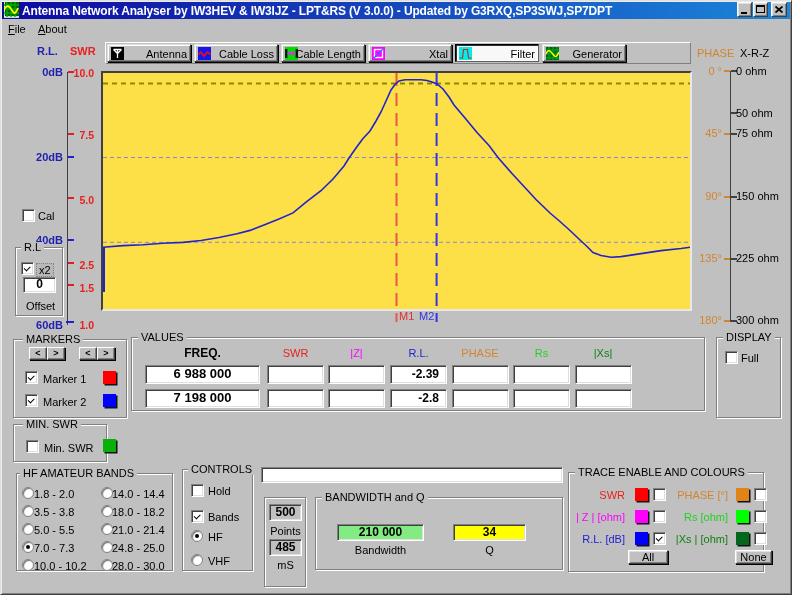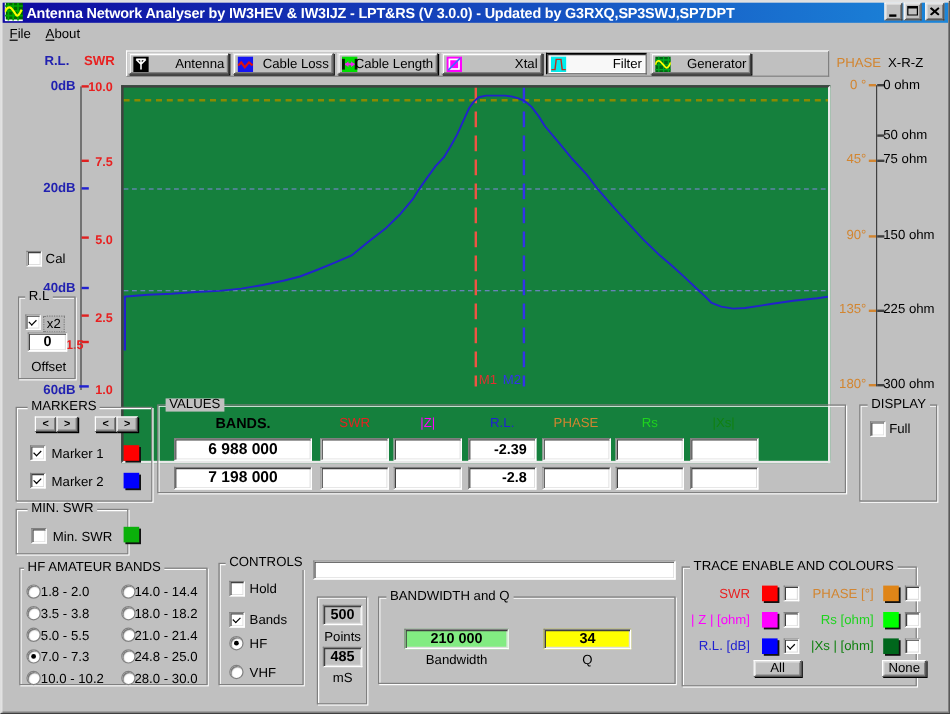--- a/index.html
+++ b/index.html
@@ -119,21 +119,21 @@
 <div class="abs" style="left:68px;top:156px;width:6px;height:2px;background:#2121d0"></div>
 <div class="abs" style="left:68px;top:239px;width:6px;height:2px;background:#2121d0"></div>
 <div class="lb b" style="left:0;top:66px;width:63px;text-align:right;color:#2121b0">0dB</div>
 <div class="lb b" style="left:0;top:151px;width:63px;text-align:right;color:#2121b0">20dB</div>
 <div class="lb b" style="left:0;top:234px;width:63px;text-align:right;color:#2121b0">40dB</div>
 <div class="lb b" style="left:0;top:319px;width:63px;text-align:right;color:#2121b0">60dB</div>
 <div class="lb b" style="left:70px;top:67px;width:24px;text-align:right;color:#e82020;font-size:10.5px">10.0</div>
 <div class="lb b" style="left:70px;top:129px;width:24px;text-align:right;color:#e82020;font-size:10.5px">7.5</div>
 <div class="lb b" style="left:70px;top:194px;width:24px;text-align:right;color:#e82020;font-size:10.5px">5.0</div>
 <div class="lb b" style="left:70px;top:259px;width:24px;text-align:right;color:#e82020;font-size:10.5px">2.5</div>
-<div class="lb b" style="left:55px;top:282px;width:24px;color:#e82020;font-size:10.5px">1.5</div>
+<div class="lb b" style="left:70px;top:282px;width:24px;text-align:right;color:#e82020;font-size:10.5px">1.5</div>
 <div class="lb b" style="left:70px;top:319px;width:24px;text-align:right;color:#e82020;font-size:10.5px">1.0</div>
 
 <div class="lb" style="left:697px;top:47px;color:#d28530">PHASE</div>
 <div class="lb" style="left:740px;top:47px">X-R-Z</div>
 <div class="abs" style="left:730px;top:71px;width:1px;height:251px;background:#404040"></div>
 <div class="abs" style="left:724px;top:70px;width:6px;height:2px;background:#d28530"></div>
 <div class="abs" style="left:724px;top:133px;width:6px;height:2px;background:#d28530"></div>
 <div class="abs" style="left:724px;top:196px;width:6px;height:2px;background:#d28530"></div>
 <div class="abs" style="left:724px;top:258px;width:6px;height:2px;background:#d28530"></div>
 <div class="abs" style="left:724px;top:320px;width:6px;height:2px;background:#d28530"></div>
@@ -148,21 +148,21 @@
 <div class="lb" style="left:660px;top:190px;width:62px;text-align:right;color:#d28530">90°</div>
 <div class="lb" style="left:660px;top:252px;width:62px;text-align:right;color:#d28530">135°</div>
 <div class="lb" style="left:660px;top:314px;width:62px;text-align:right;color:#d28530">180°</div>
 <div class="lb" style="left:736px;top:65px">0 ohm</div>
 <div class="lb" style="left:736px;top:107px">50 ohm</div>
 <div class="lb" style="left:736px;top:127px">75 ohm</div>
 <div class="lb" style="left:736px;top:190px">150 ohm</div>
 <div class="lb" style="left:736px;top:252px">225 ohm</div>
 <div class="lb" style="left:736px;top:314px">300 ohm</div>
 
-<div class="abs" style="left:101px;top:71px;width:591px;height:315px;background:#15803d;border:2px solid;border-color:#404040 #e8e8e8 #e8e8e8 #404040">
+<div class="abs" style="left:101px;top:71px;width:591px;height:240px;background:#fde047;border:2px solid;border-color:#404040 #e8e8e8 #e8e8e8 #404040">
 <svg width="587" height="252" viewBox="0 0 587 252" style="position:absolute;left:0;top:0">
 <line x1="0" y1="10.5" x2="587" y2="10.5" stroke="#8a8a00" stroke-width="2" stroke-dasharray="5 4"></line>
 <line x1="0" y1="84.5" x2="587" y2="84.5" stroke="#8585e0" stroke-width="1" stroke-dasharray="4 3"></line>
 <line x1="0" y1="169.3" x2="587" y2="169.3" stroke="#8585e0" stroke-width="1" stroke-dasharray="4 3"></line>
 <line x1="293.5" y1="0" x2="293.5" y2="249" stroke="#ee5544" stroke-width="2" stroke-dasharray="13 7"></line>
 <line x1="333.6" y1="0" x2="333.6" y2="249" stroke="#3333e8" stroke-width="2" stroke-dasharray="13 7"></line>
 <path d="M1 174 L1 219" stroke="#2222cc" stroke-width="2" fill="none"></path>
 <path d="M0 174.3 L20 172.6 L40 171.8 L60 170.3 L80 169.4 L98 167.5 L116 164.5 L134 160.7 L147 157.4 L161 152 L176 145.9 L190 139.9 L204 128.4 L218 117.7 L230 106 L241 93 L246 85 L253 75 L260 65.5 L267 58 L273 48 L278 39 L283 28 L288 17 L292 11.5 L296 8 L302 6.7 L318 6.7 L324 7.5 L329 9 L334 11 L340 16 L346 24 L351 32 L362 45 L374 59.5 L386 72.5 L395 84.5 L409 100.5 L421 113.5 L433 126.5 L447 140 L457 148.5 L467 157.5 L477 167 L484 173.5 L490 179.5 L498 182.5 L508 184.2 L518 183.6 L538 180.6 L558 177.6 L578 175.5 L587 174.3" stroke="#2222cc" stroke-width="1.6" fill="none"></path>
 <text x="296" y="247" fill="#e03030" font-size="11" font-family="Liberation Sans">M1</text>
 <text x="316" y="247" fill="#3333e8" font-size="11" font-family="Liberation Sans">M2</text>
@@ -195,21 +195,21 @@
 
 <div class="gb" style="left:13px;top:424px;width:94px;height:38px">
 <div class="cap" style="left:9px">MIN. SWR</div>
 <div class="cb" style="left:12px;top:15px"></div>
 <div class="lb" style="left:30px;top:17px">Min. SWR</div>
 <div class="sq" style="left:89px;top:14px;background:#0ab00a"></div>
 </div>
 
 <div class="gb" style="left:131px;top:337px;width:574px;height:74px">
 <div class="cap" style="left:6px">VALUES</div>
-<div class="lb b" style="left:13px;top:9px;width:115px;text-align:center;font-size:12px">BANDS.</div>
+<div class="lb b" style="left:13px;top:9px;width:115px;text-align:center;font-size:12px">FREQ.</div>
 <div class="lb" style="left:135px;top:9px;width:57px;text-align:center;color:#e82020">SWR</div>
 <div class="lb" style="left:196px;top:9px;width:57px;text-align:center;color:#f0f">|Z|</div>
 <div class="lb" style="left:258px;top:9px;width:57px;text-align:center;color:#2121d0">R.L.</div>
 <div class="lb" style="left:319px;top:9px;width:58px;text-align:center;color:#d28530">PHASE</div>
 <div class="lb" style="left:381px;top:9px;width:57px;text-align:center;color:#1ed31e">Rs</div>
 <div class="lb" style="left:442px;top:9px;width:58px;text-align:center;color:#108010">|Xs|</div>
 <div class="sunk b" style="left:13px;top:27px;width:115px;height:19px;text-align:center;line-height:16px;font-size:13px">6 988 000</div>
 <div class="sunk b" style="left:13px;top:51px;width:115px;height:19px;text-align:center;line-height:16px;font-size:13px">7 198 000</div>
 <div class="sunk" style="left:135px;top:27px;width:57px;height:19px"></div>
 <div class="sunk" style="left:196px;top:27px;width:57px;height:19px"></div>

